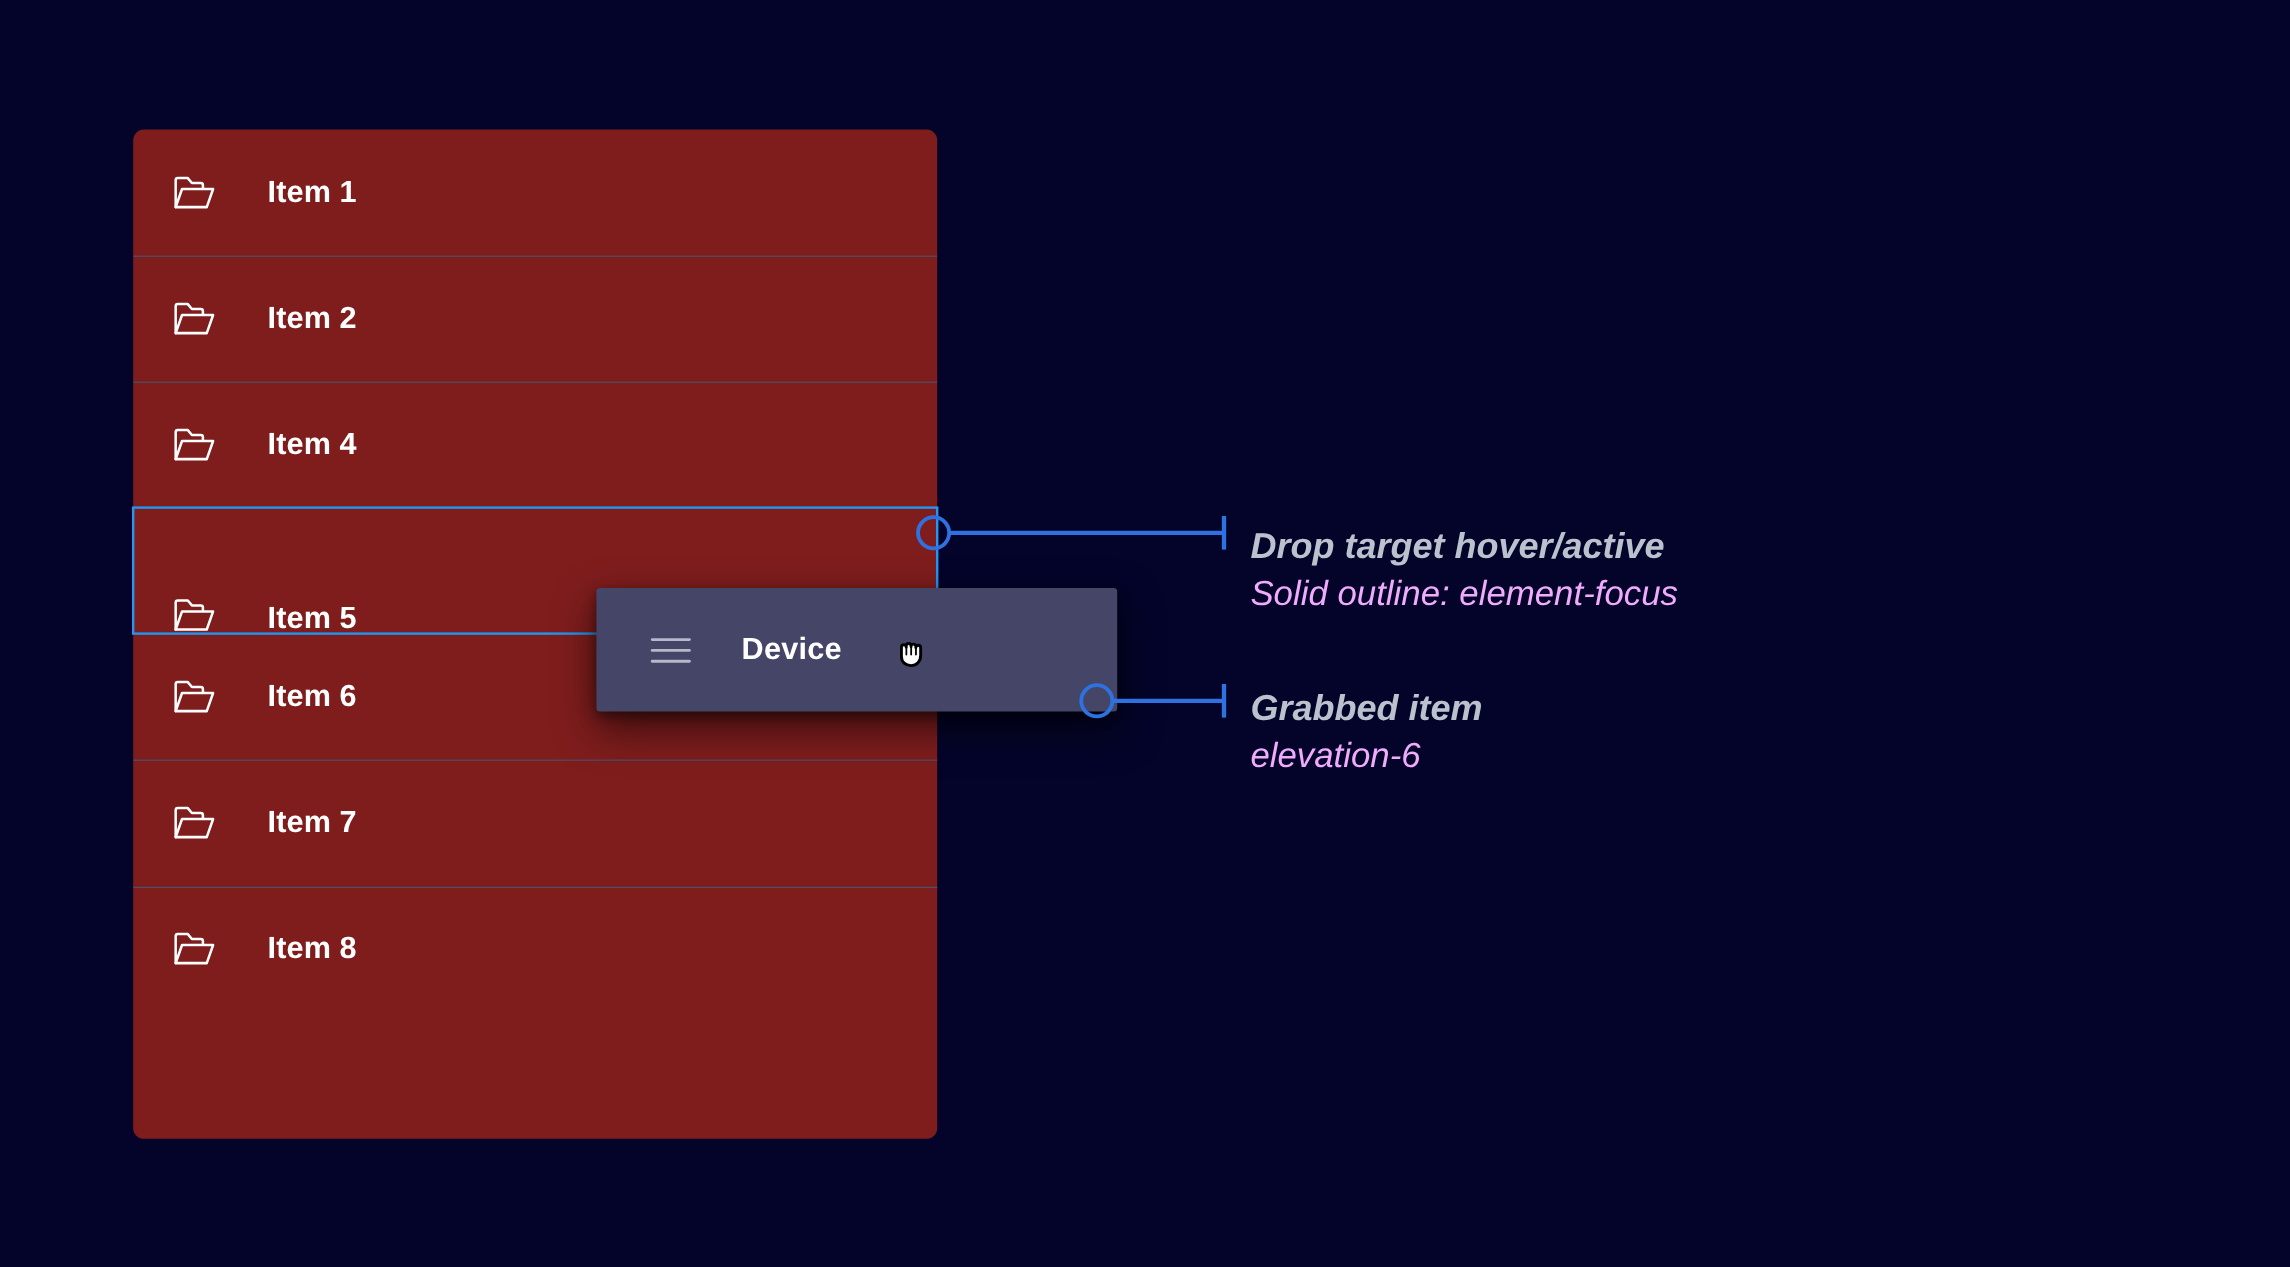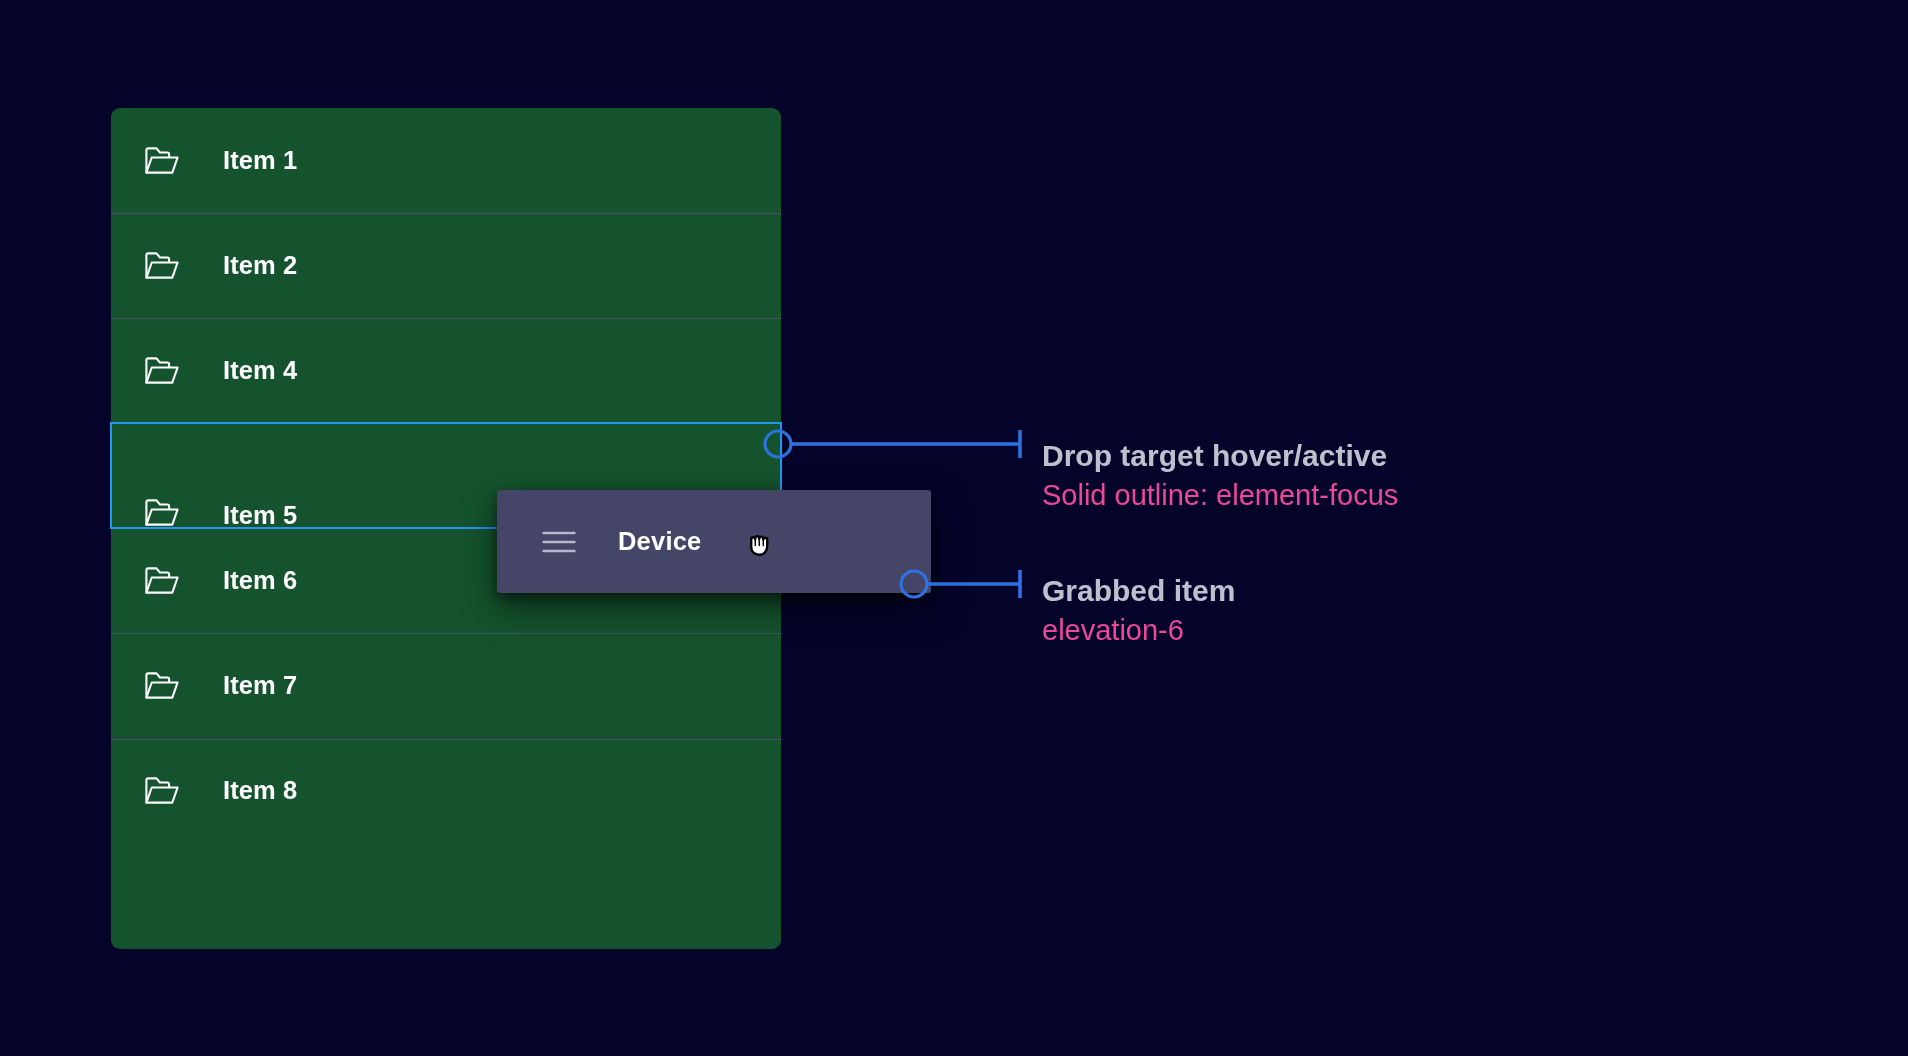--- a/index.html
+++ b/index.html
@@ -11,21 +11,21 @@
     position:relative;
     -webkit-font-smoothing:antialiased;
   }
   .stage{position:absolute;inset:0;}
 
   
   .list-panel{
     position:absolute;
     left:111px;top:108px;
     width:670px;height:841px;
-    background:#14532d;
+    background:#7f1d1d;
     border-radius:9px;
     overflow:visible;
   }
   .list-row{
     position:relative;
     height:105.1px;
     display:flex;
     align-items:center;
     padding-left:34px;
     box-sizing:border-box;
@@ -88,32 +88,32 @@
     left:250px;top:36px;
     width:30px;height:32px;
   }
 
   
   .callout{position:absolute;z-index:8;}
   .callout .c-svg{display:block;overflow:visible;}
   .callout-1{left:762px;top:428px;}
   .callout-2{left:898px;top:568px;}
 
-  .anno{position:absolute;z-index:9;}
+  .anno{position:absolute;z-index:9;font-style:italic;}
   .anno .anno-title{
     font-size:30px;
     font-weight:bold;
     color:#bcc2cd;
     line-height:1.32;
     white-space:nowrap;
   }
   .anno .anno-sub{
     font-size:29px;
     font-weight:normal;
-    color:#ec4899;
+    color:#f0abfc;
     line-height:1.32;
     white-space:nowrap;
   }
   .anno-1{left:1042px;top:436px;}
   .anno-2{left:1042px;top:571px;}
 </style>
 </head>
 <body>
 
 <div class="stage">

